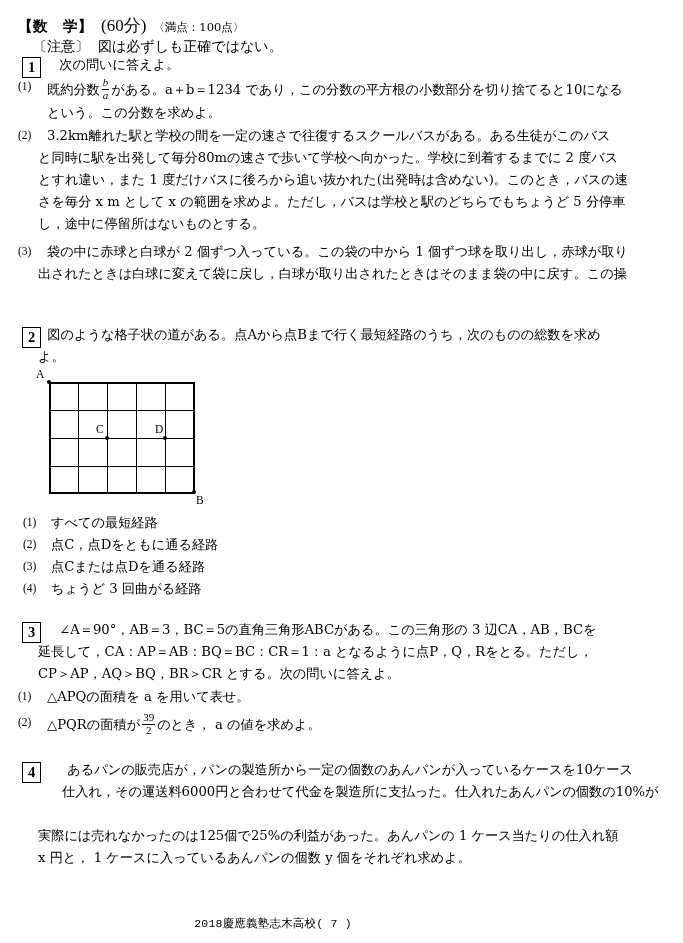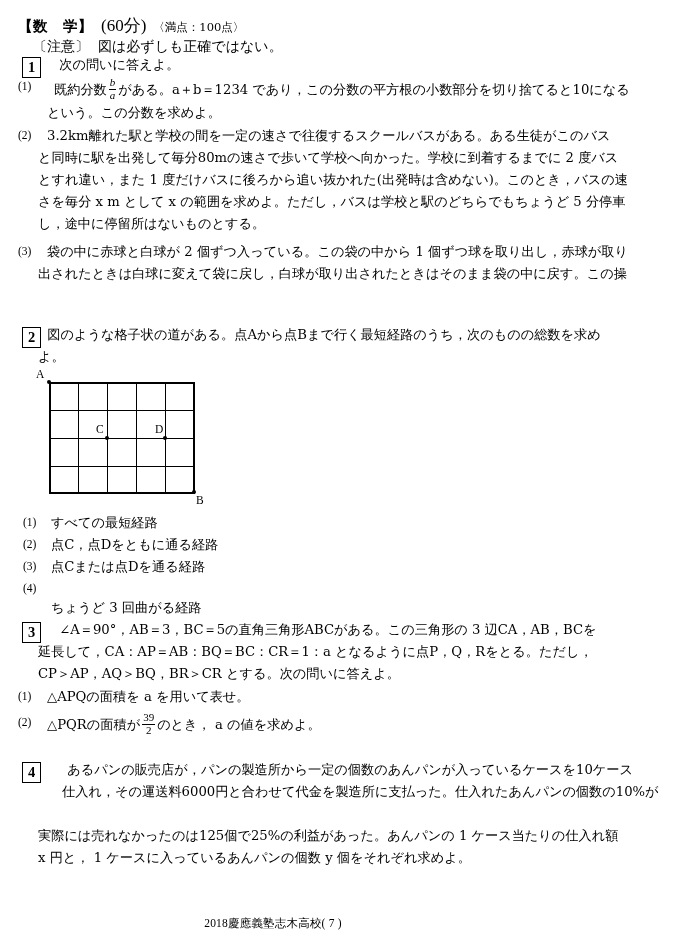--- a/index.html
+++ b/index.html
@@ -133,21 +133,21 @@
   }
 
   
   .footer {
     position: absolute;
     left: 0;
     top: 916px;
     width: 546px;
     text-align: center;
     font-size: 11.5px;
-    font-family: Liberation Serif, serif;
+    font-family: Liberation Mono, monospace;
     letter-spacing: 0.2px;
   }
 </style>
 </head>
 <body>
 
 <div class="page">
 
   <div class="header-row">
     <span class="subject jp">【数　学】</span><span class="meta rm">(60分)</span><span class="meta2 jp">〈満点：100点〉</span>
@@ -156,21 +156,21 @@
   <div class="note-row jp">
     <span>〔注意〕</span><span class="note-body">図は必ずしも正確ではない。</span>
   </div>
 
   <div class="t" style="left:22px; top:56px;">
     <span class="qnum">1</span>
     <span style="margin-left:14px;">次の問いに答えよ。</span>
   </div>
 
   <div class="sub" style="left:18px; top:80px;">(1)</div>
-  <div class="t" style="left:54px; top:78px;">
+  <div class="t" style="left:47px; top:78px;">
     <span>既約分数</span><span class="frac"><span class="num">b</span><span class="den">a</span></span><span>がある。a＋b＝1234 であり，この分数の平方根の小数部分を切り捨てると10になる</span>
   </div>
   <div class="t" style="left:47px; top:104px;">という。この分数を求めよ。</div>
 
   <div class="sub" style="left:18px; top:129px;">(2)</div>
   <div class="t" style="left:47px; top:127px;">3.2km離れた駅と学校の間を一定の速さで往復するスクールバスがある。ある生徒がこのバス</div>
   <div class="t" style="left:38px; top:149px;">と同時に駅を出発して毎分80mの速さで歩いて学校へ向かった。学校に到着するまでに 2 度バス</div>
   <div class="t" style="left:38px; top:171px;">とすれ違い，また 1 度だけバスに後ろから追い抜かれた(出発時は含めない)。このとき，バスの速</div>
   <div class="t" style="left:38px; top:193px;">さを毎分 x m として x の範囲を求めよ。ただし，バスは学校と駅のどちらでもちょうど 5 分停車</div>
   <div class="t" style="left:38px; top:215px;">し，途中に停留所はないものとする。</div>
@@ -212,21 +212,21 @@
   <div class="sub" style="left:23px; top:516px;">(1)</div>
   <div class="t" style="left:51px; top:514px;">すべての最短経路</div>
 
   <div class="sub" style="left:23px; top:538px;">(2)</div>
   <div class="t" style="left:51px; top:536px;">点C，点Dをともに通る経路</div>
 
   <div class="sub" style="left:23px; top:560px;">(3)</div>
   <div class="t" style="left:51px; top:558px;">点Cまたは点Dを通る経路</div>
 
   <div class="sub" style="left:23px; top:582px;">(4)</div>
-  <div class="t" style="left:51px; top:580px;margin-top:19px;">ちょうど 3 回曲がる経路</div>
+  <div class="t" style="left:51px; top:580px;">ちょうど 3 回曲がる経路</div>
 
   <div class="t" style="left:22px; top:621px;">
     <span class="qnum">3</span>
     <span style="margin-left:14px;">∠A＝90°，AB＝3，BC＝5の直角三角形ABCがある。この三角形の 3 辺CA，AB，BCを</span>
   </div>
   <div class="t" style="left:38px; top:643px;">延長して，CA：AP＝AB：BQ＝BC：CR＝1：a となるように点P，Q，Rをとる。ただし，</div>
   <div class="t" style="left:38px; top:665px;">CP＞AP，AQ＞BQ，BR＞CR とする。次の問いに答えよ。</div>
 
   <div class="sub" style="left:18px; top:690px;">(1)</div>
   <div class="t" style="left:47px; top:688px;">△APQの面積を a を用いて表せ。</div>

